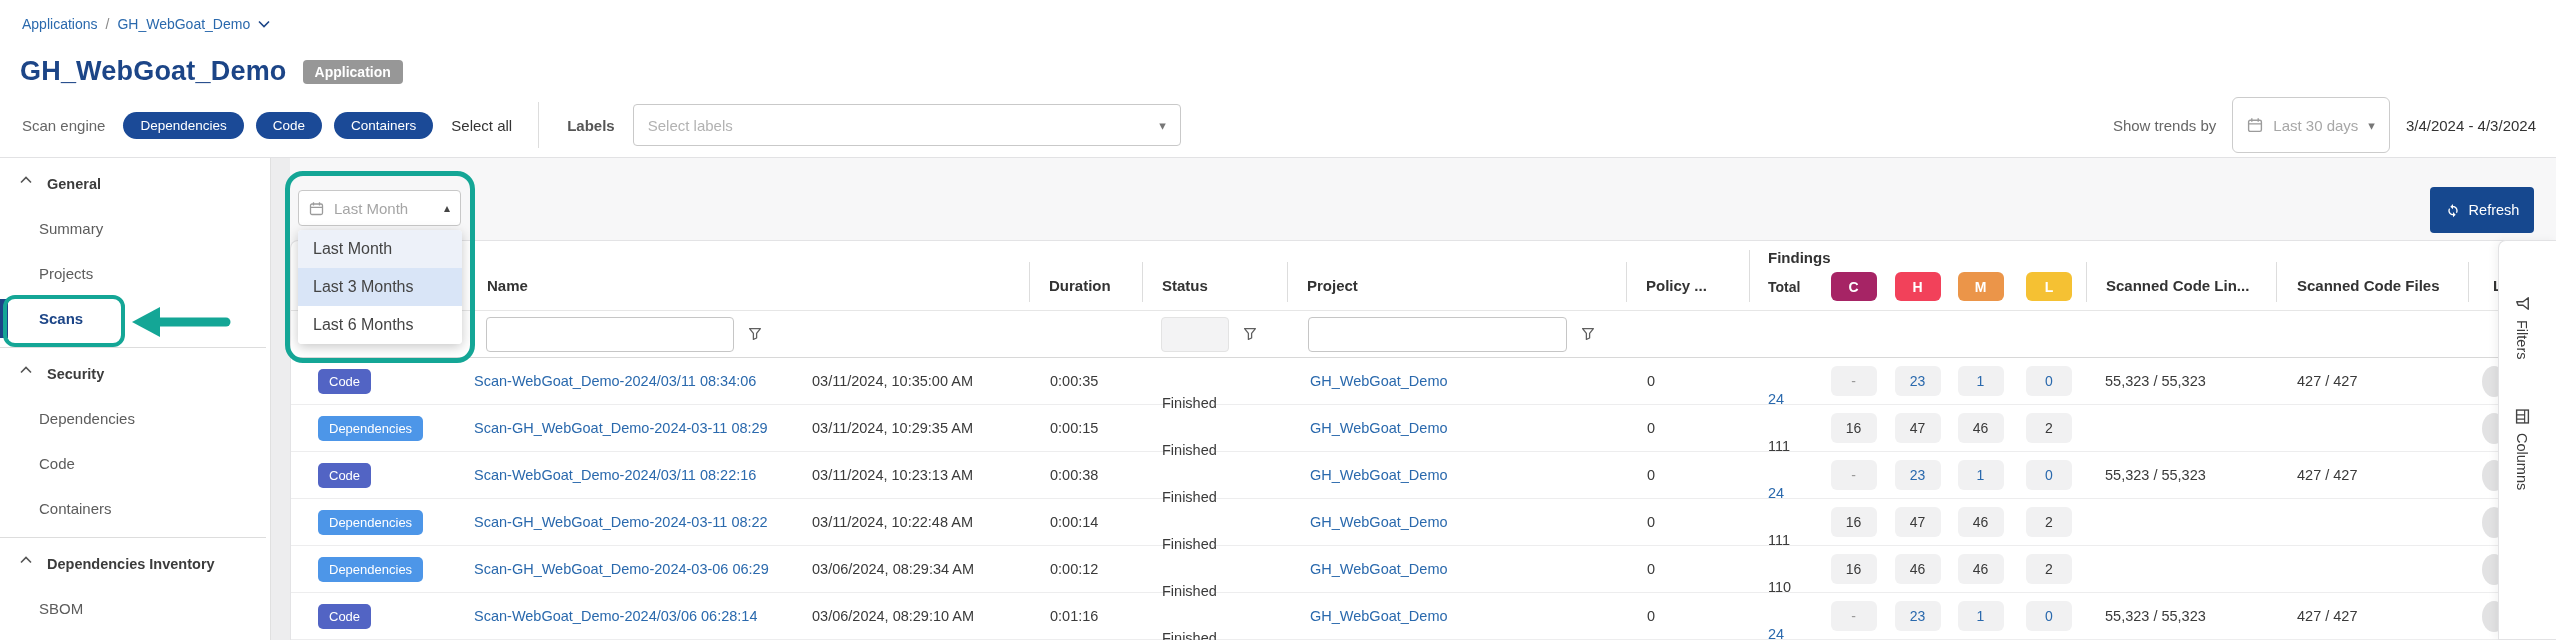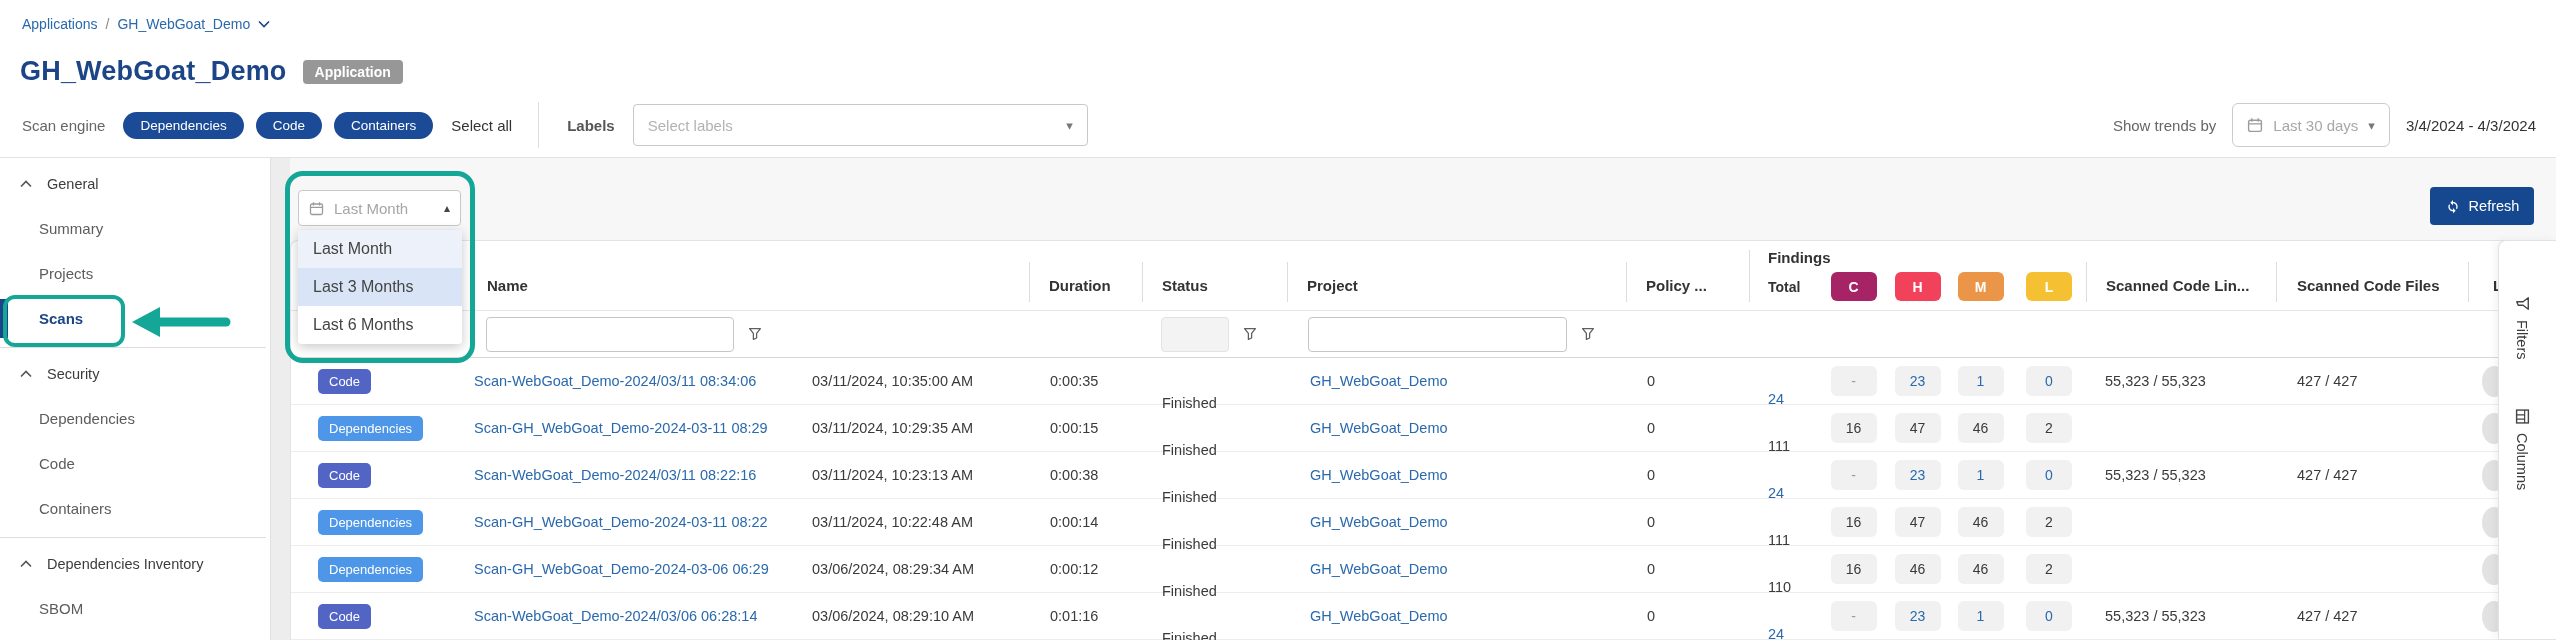--- a/index.html
+++ b/index.html
@@ -19,51 +19,51 @@
     padding:4px 12px; border-radius:4px; }
   .filter-row { position:absolute; left:22px; top:104px; right:20px; height:42px;
     display:flex; align-items:center; font-size:15px; }
   .lbl { color:#666; }
   .pills { display:flex; gap:12px; margin-left:18px; }
   .pill { background:#1b4a97; color:#fff; font-size:13.5px; padding:6px 17px;
     border-radius:16px; cursor:pointer; white-space:nowrap; }
   .select-all { color:#333; margin-left:18px; cursor:pointer; }
   .vdivider { width:1px; height:46px; background:#ddd; margin:0 28px 0 26px; }
   .labels-lbl { color:#555; font-weight:600; }
-  .labels-select { width:455px; height:42px; border:1px solid #c9c9c9; border-radius:4px;
+  .labels-select { width:548px; height:42px; border:1px solid #c9c9c9; border-radius:4px;
     margin-left:18px; display:flex; align-items:center; padding:0 14px; cursor:pointer; background:#fff; }
   .labels-select .ph { color:#b2b2b2; flex:1; }
   .caret { color:#777; font-size:13px; }
   .trends-group { margin-left:auto; display:flex; align-items:center; }
-  .trends-box { border:1px solid #ccc; border-radius:6px; height:44px; display:flex; align-items:center;
+  .trends-box { border:1px solid #ccc; border-radius:6px; height:56px; display:flex; align-items:center;
     gap:10px; padding:0 14px; margin-left:16px; cursor:pointer; background:#fff; }
   .trends-box .val { color:#a7a7a7; }
   .date-range { color:#333; margin-left:16px; }
   .cal { color:#9b9b9b; display:inline-flex; }
 
   
   .sidebar { position:absolute; left:0; top:158px; width:270px; bottom:0; background:#fff; z-index:2; }
   .side-section { padding-top:2px; }
-  .side-head { display:flex; align-items:center; gap:15px; padding:16px 0 14px 20px;
-    font-size:14.5px; font-weight:normal; color:#3c3c3c; cursor:pointer; }
+  .side-head { display:flex; align-items:flex-start; gap:15px; padding:16px 0 14px 20px;
+    font-size:14.5px; font-weight:bold; color:#3c3c3c; cursor:pointer; }
   .side-item { padding:13px 0 13px 39px; font-size:15px; color:#5c5c5c; cursor:pointer;
     position:relative; height:45px; display:flex; align-items:center; }
   .side-item.active { color:#1c4587; font-weight:bold; }
   .side-item.active::before { content:""; position:absolute; left:0; top:3px; height:39px; width:8px;
     background:#1c4587; }
   .side-sep { border-bottom:1px solid #ddd; margin:6px 0 0 0; width:266px; }
   .chev { display:inline-flex; }
 
   
   .splitter { position:absolute; left:270px; top:158px; width:20px; bottom:0;
     background:#ededee; border-left:1px solid #e0e0e0; z-index:2; cursor:col-resize; }
 
   
   .main { position:absolute; left:290px; top:158px; right:0; bottom:0; background:#f7f7f8; z-index:1; }
-  .refresh-btn { position:absolute; left:2430px; top:187px; width:104px; height:38px;
+  .refresh-btn { position:absolute; left:2430px; top:187px; width:104px; height:46px;
     background:#16488f; color:#fff; border:none; border-radius:4px; font-size:14.5px;
     font-family:inherit; display:flex; align-items:center; justify-content:center; gap:8px;
     cursor:pointer; z-index:6; }
 
   
   .card { position:absolute; left:290px; top:240px; width:2215px; bottom:0; background:#fff;
     border:1px solid #e3e3e5; border-bottom:none; border-radius:8px 0 0 0; z-index:3; overflow:hidden; }
   .tgrid { display:grid;
     grid-template-columns:183px 317px 238px 113px 145px 339px 123px 72px 65px 63px 63px 74px 190px 192px 38px; }
   .thead { height:70px; border-bottom:1px solid #e6e6e6; position:relative; }

